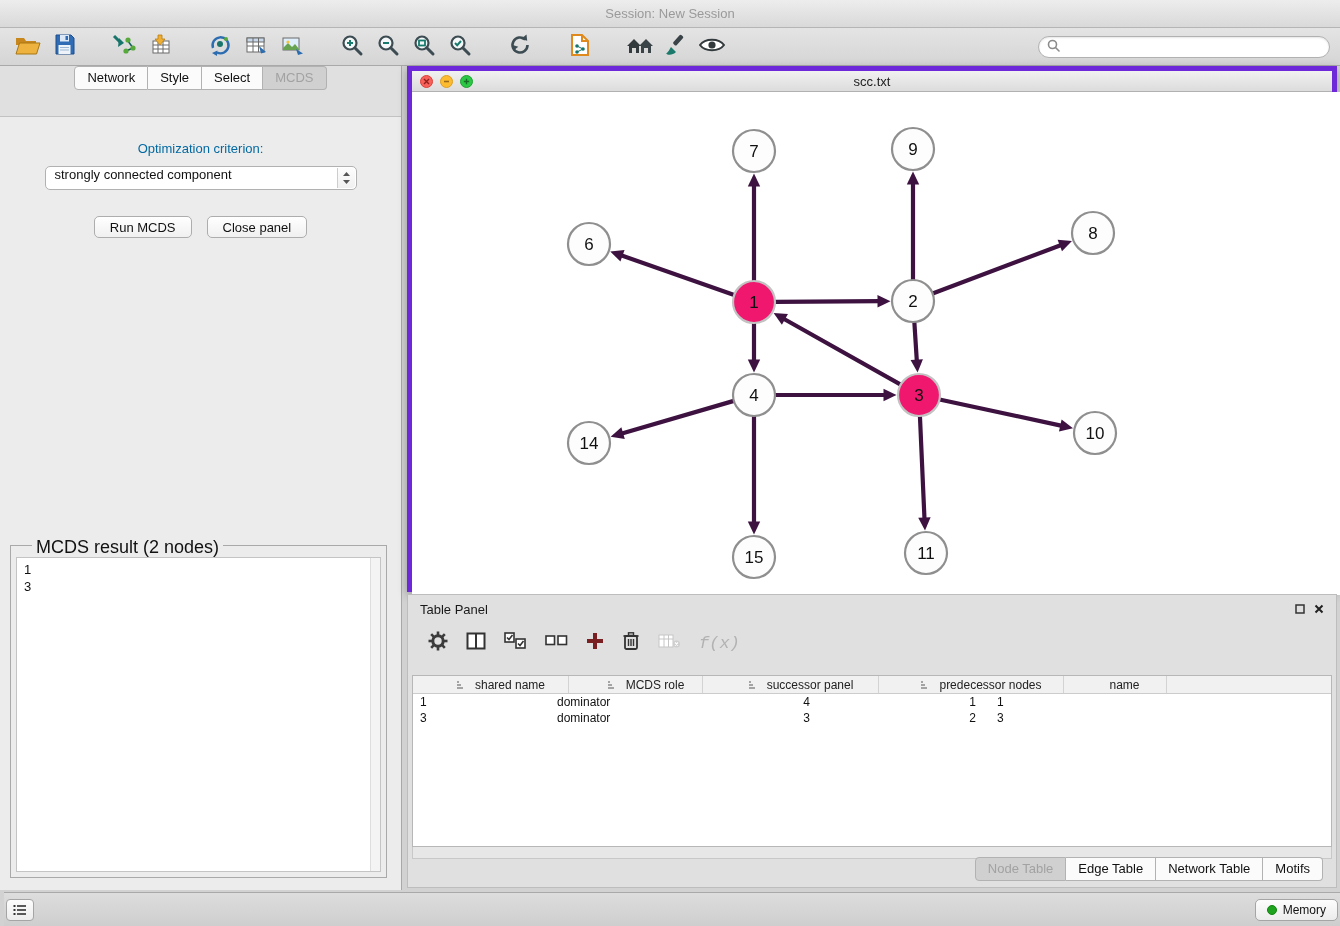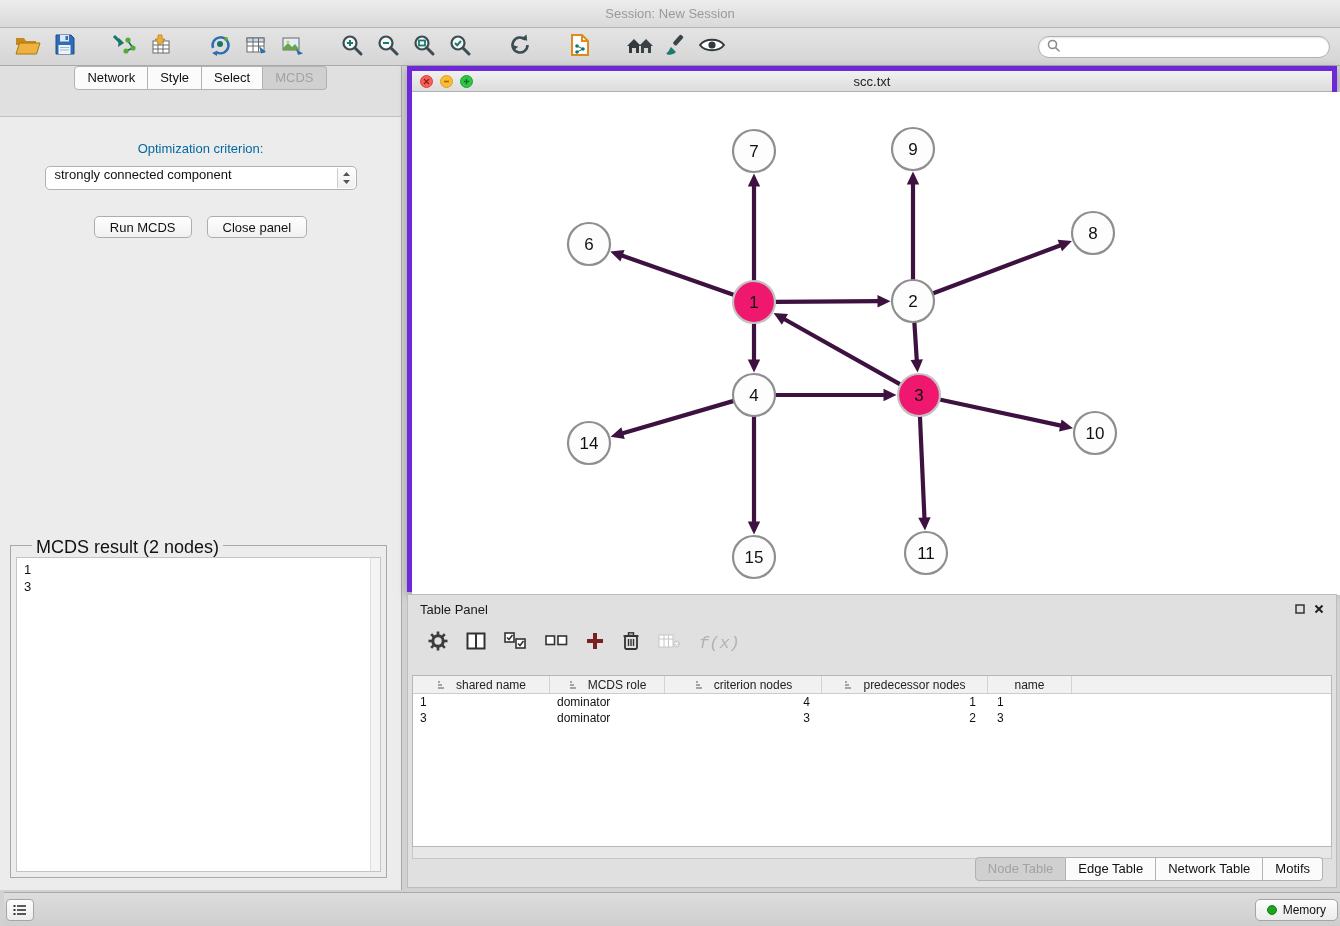--- a/index.html
+++ b/index.html
@@ -65,21 +65,21 @@
   .light.green { background:#2bc845; border:1px solid #1fa032; }
   .net-title { margin:0 auto; color:#1c1c1c; }
   .net-canvas { position:relative; width:928px; height:503px; background:#fff; overflow:hidden; }
 
   
   .table-panel { position:absolute; left:407px; top:594px; width:930px; height:294px; background:#e0e0e0; border:1px solid #bdbdbd; }
   .tp-toolbar { height:40px; display:flex; align-items:center; padding-left:20px; gap:18px; }
   .fx { font-family:Liberation Mono, monospace; font-style:italic; font-size:17px; color:#b2b2b2; }
   .tp-table { position:absolute; left:4px; right:4px; top:80px; height:172px; background:#fff; border:1px solid #b7b7b7; overflow:hidden; }
   .tp-cols { display:flex; height:18px; background:#f1f1f1; border-bottom:1px solid #cccccc; font-size:12px; color:#222; }
-  .col { display:flex; align-items:center; justify-content:center; gap:10px; border-right:1px solid #d3d3d3; overflow:hidden; white-space:nowrap; }
+  .col { display:flex; align-items:center; justify-content:center; gap:10px; border-right:1px solid #d3d3d3; overflow:hidden; white-space:nowrap;margin-left:19px; }
   .tp-row { display:flex; height:16px; font-size:12px; color:#111; align-items:center; }
   .cell { overflow:hidden; white-space:nowrap; display:flex; align-items:center; }
   .c1 { width:137px; } .c2 { width:115px; } .c3 { width:157px; } .c4 { width:166px; } .c5 { width:84px; }
   .cell.c1 { padding-left:7px; } .cell.c2 { padding-left:7px; }
   .cell.c3 { justify-content:flex-end; padding-right:12px; }
   .cell.c4 { justify-content:flex-end; padding-right:12px; }
   .cell.c5 { padding-left:9px; }
   .tp-hscroll { position:absolute; left:4px; right:4px; top:252px; height:12px; background:#e7e7e7; border:1px solid #c8c8c8; border-top:none; }
   .tp-tabs { position:absolute; left:0; right:13px; bottom:6px; display:flex; justify-content:flex-end; }
 
@@ -445,21 +445,21 @@
         <div class="col c2">
           <svg width="10" height="10">
               <path d="M2 2 h2 M2 5 h4 M2 8 h6" stroke="#8a8a8a" stroke-width="1.4"></path>
             </svg>
           <span>MCDS role</span>
         </div>
         <div class="col c3">
           <svg width="10" height="10">
               <path d="M2 2 h2 M2 5 h4 M2 8 h6" stroke="#8a8a8a" stroke-width="1.4"></path>
             </svg>
-          <span>criterion nodes</span>
+          <span>successor panel</span>
         </div>
         <div class="col c4">
           <svg width="10" height="10">
               <path d="M2 2 h2 M2 5 h4 M2 8 h6" stroke="#8a8a8a" stroke-width="1.4"></path>
             </svg>
           <span>predecessor nodes</span>
         </div>
         <div class="col c5">
           <span>name</span>
         </div>

